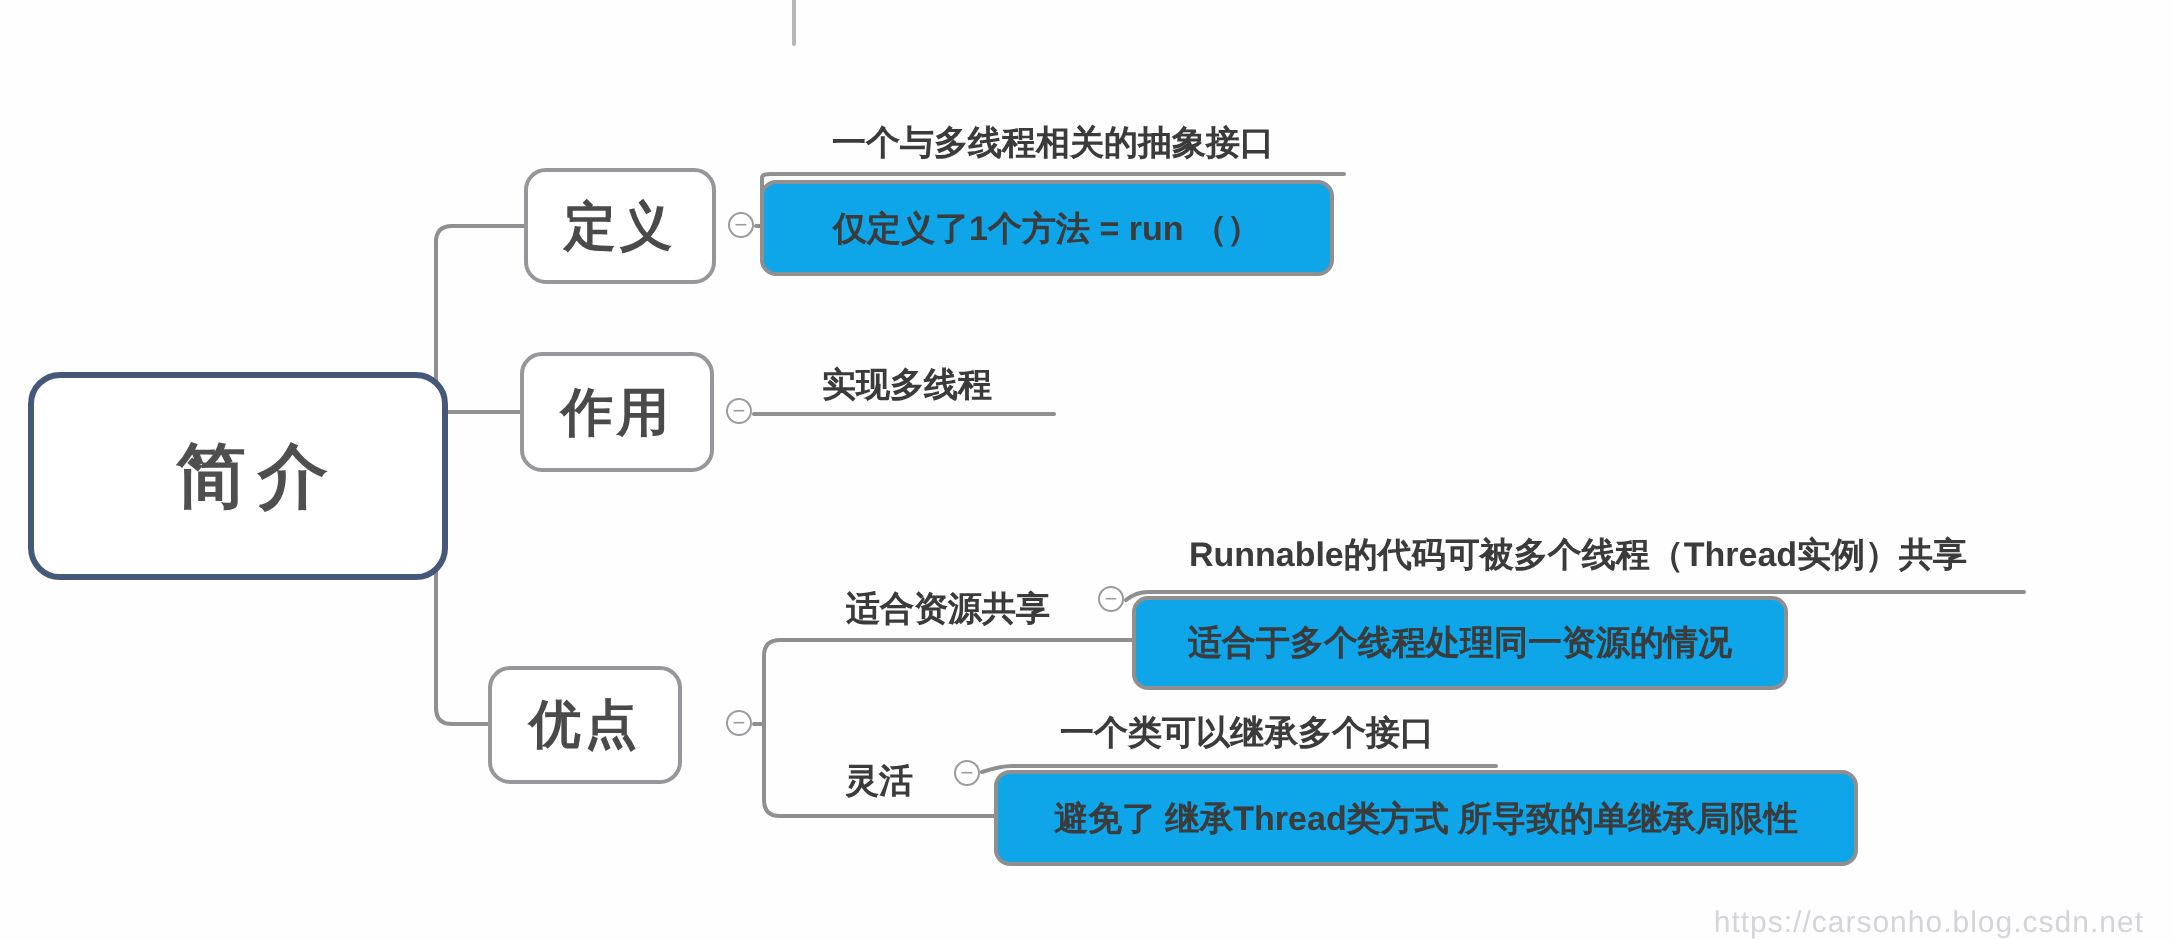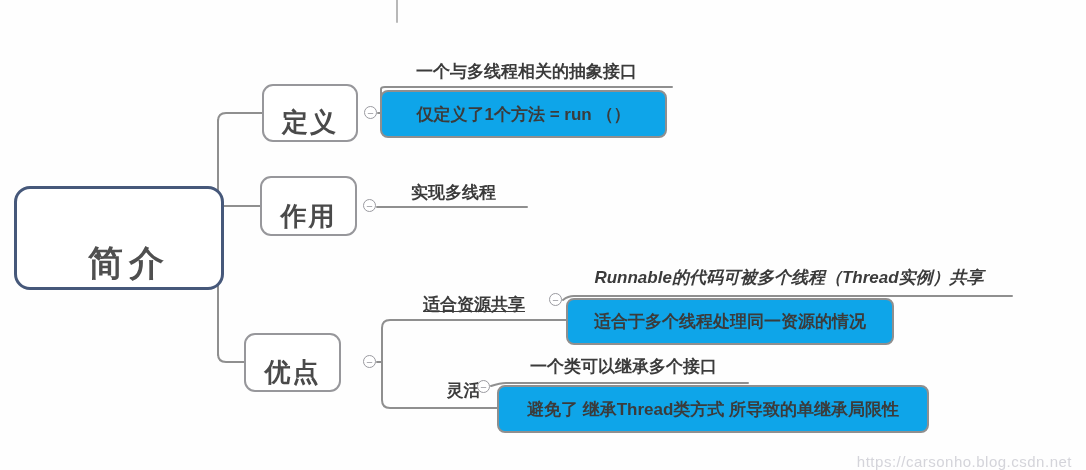--- a/index.html
+++ b/index.html
@@ -2,21 +2,21 @@
 <html><head>
 <meta charset="utf-8">
 <style>
   html,body{margin:0;padding:0;background:#ffffff;}
   .canvas{
     position:relative;width:1086px;height:470px;background:#fefefe;
     font-family:"Liberation Sans","DejaVu Sans",sans-serif;overflow:hidden;
   }
   .lines{position:absolute;left:0;top:0;z-index:1;}
   .topic{
-    position:absolute;z-index:2;display:flex;align-items:flex-end;justify-content:center;
+    position:absolute;z-index:2;display:flex;align-items:center;justify-content:center;
     background:#fff;border:2px solid #97979b;border-radius:11px;
     font-weight:700;color:#4a4a4a;font-size:26px;letter-spacing:2px;
   }
   .root-topic{
     border:3px solid #46587a;border-radius:16px;font-size:35px;letter-spacing:6px;
     color:#4f4f4f;padding-left:20px;
   }
   .leaf{
     position:absolute;z-index:2;text-align:center;font-weight:700;font-size:17px;
     color:#3b3b3b;white-space:nowrap;
@@ -99,27 +99,27 @@
     <span>−</span>
   </div>
 
   <div class="leaf" style="left:381px;top:60px;width:291px;">一个与多线程相关的抽象接口</div>
   <div class="boxleaf" style="left:380px;top:90px;width:283px;height:44px;">
     <span>仅定义了1个方法 = run （）</span>
   </div>
 
   <div class="leaf" style="left:380px;top:181px;width:147px;">实现多线程</div>
 
-  <div class="leaf" style="left:382px;top:293px;width:184px;text-decoration:underline;">适合资源共享</div>
-  <div class="leaf" style="left:566px;top:266px;width:446px;font-style:italic;">Runnable的代码可被多个线程（Thread实例）共享</div>
+  <div class="leaf" style="left:382px;top:293px;width:184px;">适合资源共享</div>
+  <div class="leaf" style="left:566px;top:266px;width:446px;">Runnable的代码可被多个线程（Thread实例）共享</div>
   <div class="boxleaf" style="left:566px;top:298px;width:324px;height:43px;">
     <span>适合于多个线程处理同一资源的情况</span>
   </div>
 
-  <div class="leaf" style="left:382px;top:379px;width:115px;margin-left:24px;">灵活</div>
+  <div class="leaf" style="left:382px;top:379px;width:115px;">灵活</div>
   <div class="leaf" style="left:499px;top:355px;width:249px;">一个类可以继承多个接口</div>
   <div class="boxleaf" style="left:497px;top:385px;width:428px;height:44px;">
     <span>避免了 继承Thread类方式 所导致的单继承局限性</span>
   </div>
 
   <div class="watermark">https://carsonho.blog.csdn.net</div>
 
 </div>
 
 </body></html>

